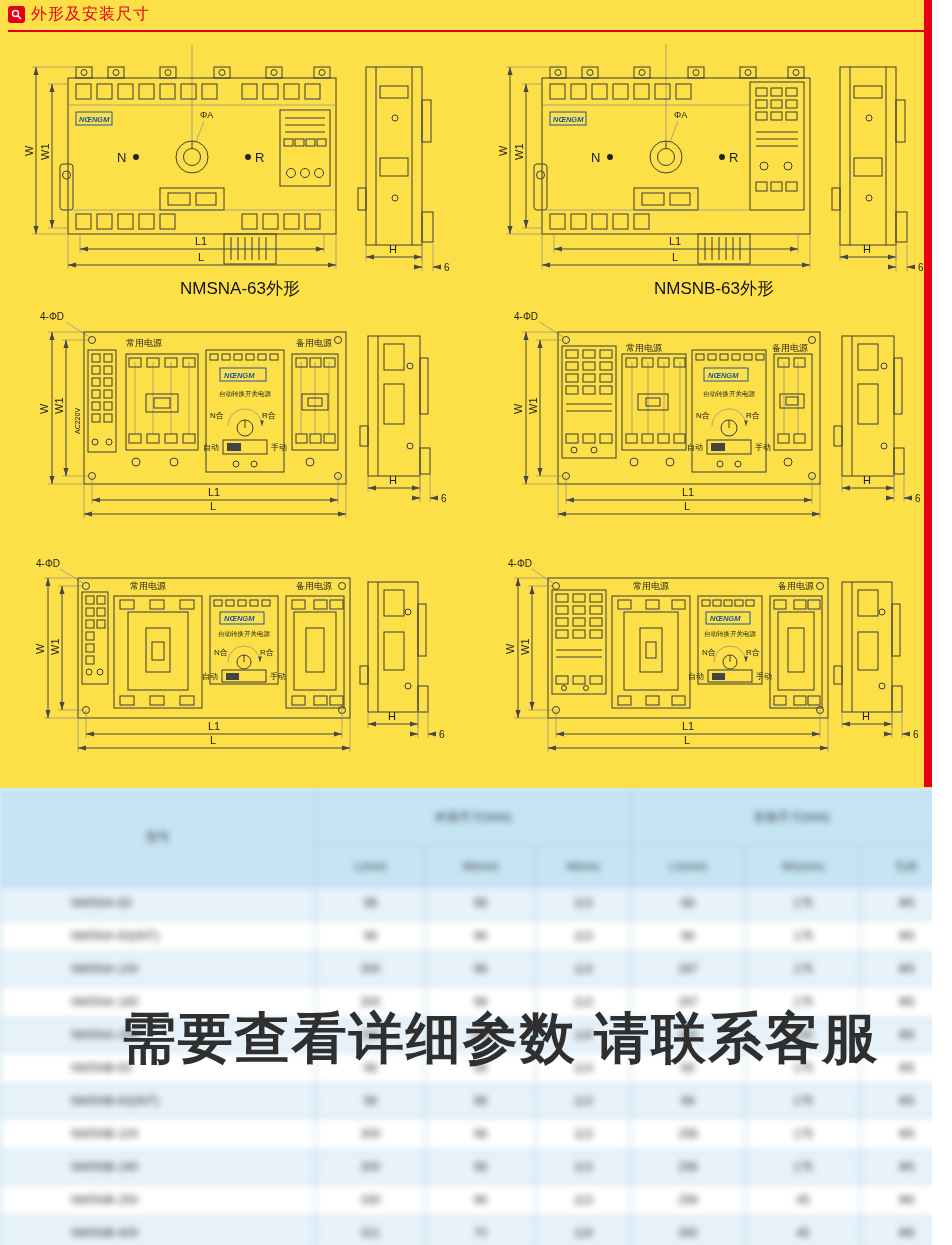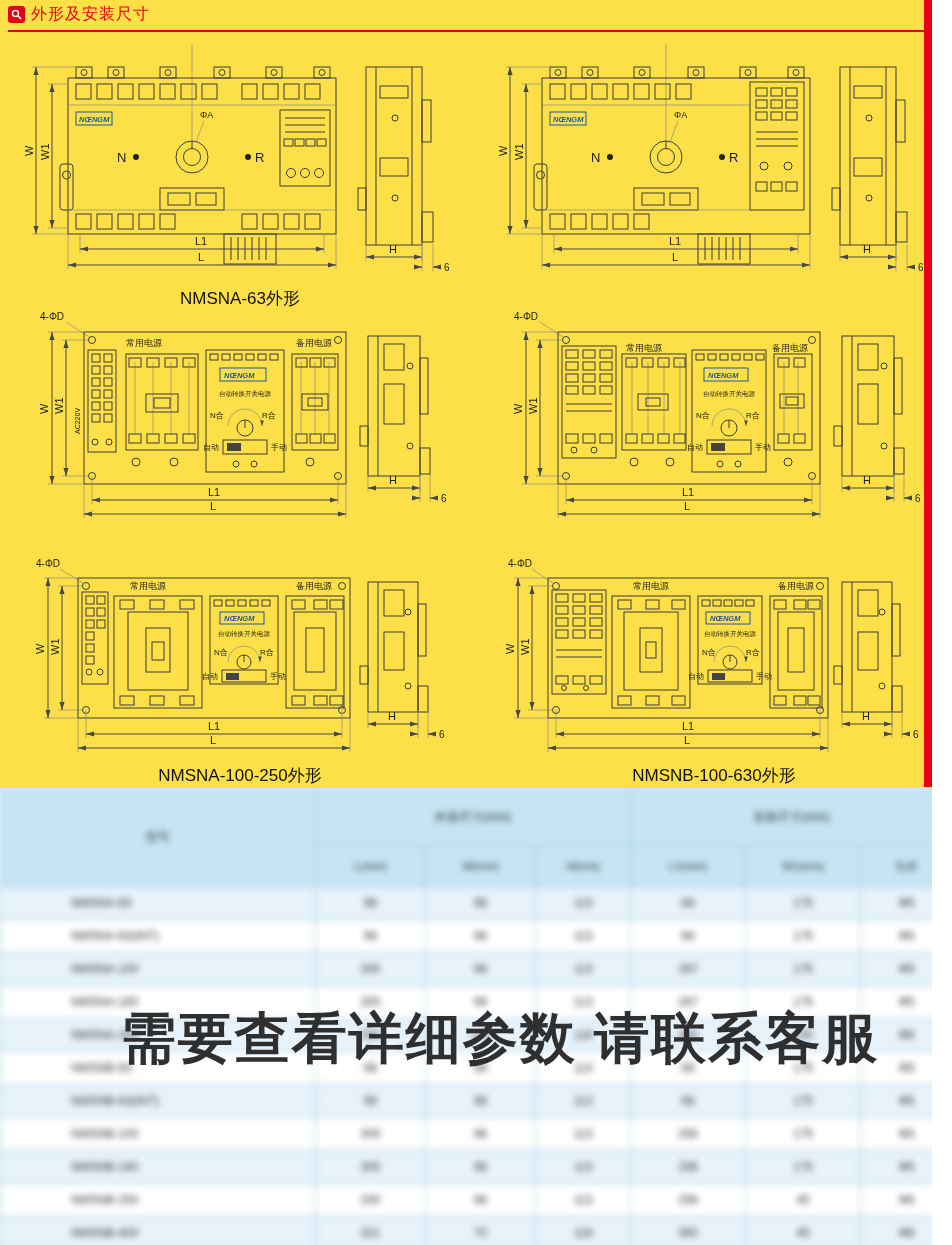--- a/index.html
+++ b/index.html
@@ -8,21 +8,21 @@
   
   .header{position:absolute;left:8px;top:4px;display:flex;align-items:center;gap:6px;}
   .hicon{width:17px;height:17px;background:#e60012;border-radius:3px;display:flex;
          align-items:center;justify-content:center;}
   .htitle{color:#e60012;font-size:16px;letter-spacing:1px;}
   .hrule{position:absolute;left:8px;top:30px;width:936px;height:2px;background:#e60012;}
   .rstrip{position:absolute;right:0;top:0;width:8px;height:787px;background:#e60012;}
   
   .fig{position:absolute;}
   .fig svg{display:block;}
-  .cap{text-align:center;font-size:17px;color:#111;margin-top:12px;}
+  .cap{text-align:center;font-size:17px;color:#111;margin-top:2px;}
   svg text{font-family:"Liberation Sans",sans-serif;fill:#1c1c1c;stroke:none;}
   .ln{stroke:#3d3d3d;fill:none;stroke-width:1;}
   .lnB{stroke:#1b57a6;fill:none;stroke-width:1;}
   .thin{stroke:#8a8a8a;stroke-width:0.7;fill:none;}
   .dim{stroke:#474747;stroke-width:1;fill:none;}
   .dimt{font-size:11px;} .dimt10{font-size:10px;}
   .big{font-size:13px;} .sm10{font-size:10px;} .sm9{font-size:9px;}
   .sm8{font-size:8px;} .sm7{font-size:7px;} .sm65{font-size:6.5px;}
   .logo{font-size:7.5px;fill:#1b57a6;font-weight:bold;font-style:italic;}
   
@@ -316,20 +316,21 @@
           <line class="thin" x1="408" y1="207" x2="408" y2="223"></line>
       <line class="dim" x1="352" y1="219" x2="408" y2="219" marker-start="url(#arr)" marker-end="url(#arr)"></line>
       <text class="dimt" x="375" y="215">H</text>
       <line class="thin" x1="408" y1="206" x2="408" y2="233"></line>
           <line class="thin" x1="419" y1="206" x2="419" y2="233"></line>
       <line class="dim" x1="400" y1="229" x2="408" y2="229" marker-end="url(#arr)"></line>
           <line class="dim" x1="427" y1="229" x2="419" y2="229" marker-end="url(#arr)"></line>
       <text class="dimt10" x="430" y="233">6</text>
     </g>
   </svg>
+  <div class="cap">NMSNB-63外形</div>
   </div>
 
   <div class="fig" style="left:14px;top:306px;width:452px">
   <svg width="452" height="212" viewBox="0 0 452 212">
     <g>
       <text class="sm10" x="26" y="14">4-ΦD</text>
       <line class="thin" x1="52" y1="16" x2="75" y2="31"></line>
       <rect class="ln" x="70" y="26" width="262" height="152"></rect>
       <g class="ln">
             <circle cx="78" cy="34" r="3.5"></circle>
@@ -702,21 +703,20 @@
           <line class="thin" x1="404" y1="156" x2="404" y2="172"></line>
       <line class="dim" x1="354" y1="168" x2="404" y2="168" marker-start="url(#arr)" marker-end="url(#arr)"></line>
       <text class="dimt" x="374" y="164">H</text>
       <line class="thin" x1="404" y1="154" x2="404" y2="182"></line>
           <line class="thin" x1="414" y1="154" x2="414" y2="182"></line>
       <line class="dim" x1="396" y1="178" x2="404" y2="178" marker-end="url(#arr)"></line>
           <line class="dim" x1="422" y1="178" x2="414" y2="178" marker-end="url(#arr)"></line>
       <text class="dimt10" x="425" y="182">6</text>
     </g>
   </svg>
-  <div class="cap">NMSNA-100-250外形</div>
   </div>
 
   <div class="fig" style="left:488px;top:556px;width:452px">
   <svg width="452" height="196" viewBox="0 0 452 196">
     <g>
       <text class="sm10" x="20" y="11">4-ΦD</text>
       <line class="thin" x1="44" y1="13" x2="65" y2="27"></line>
       <rect class="ln" x="60" y="22" width="280" height="140"></rect>
       <g class="ln">
             <circle cx="68" cy="30" r="3.5"></circle>
@@ -826,21 +826,20 @@
           <line class="thin" x1="404" y1="156" x2="404" y2="172"></line>
       <line class="dim" x1="354" y1="168" x2="404" y2="168" marker-start="url(#arr)" marker-end="url(#arr)"></line>
       <text class="dimt" x="374" y="164">H</text>
       <line class="thin" x1="404" y1="154" x2="404" y2="182"></line>
           <line class="thin" x1="414" y1="154" x2="414" y2="182"></line>
       <line class="dim" x1="396" y1="178" x2="404" y2="178" marker-end="url(#arr)"></line>
           <line class="dim" x1="422" y1="178" x2="414" y2="178" marker-end="url(#arr)"></line>
       <text class="dimt10" x="425" y="182">6</text>
     </g>
   </svg>
-  <div class="cap">NMSNB-100-630外形</div>
   </div>
 
   <div class="table-zone">
     <div class="blur-wrap">
       <table class="spec">
         <colgroup>
           <col style="width:315px">
             <col style="width:110px">
             <col style="width:110px">
             <col style="width:95px">

